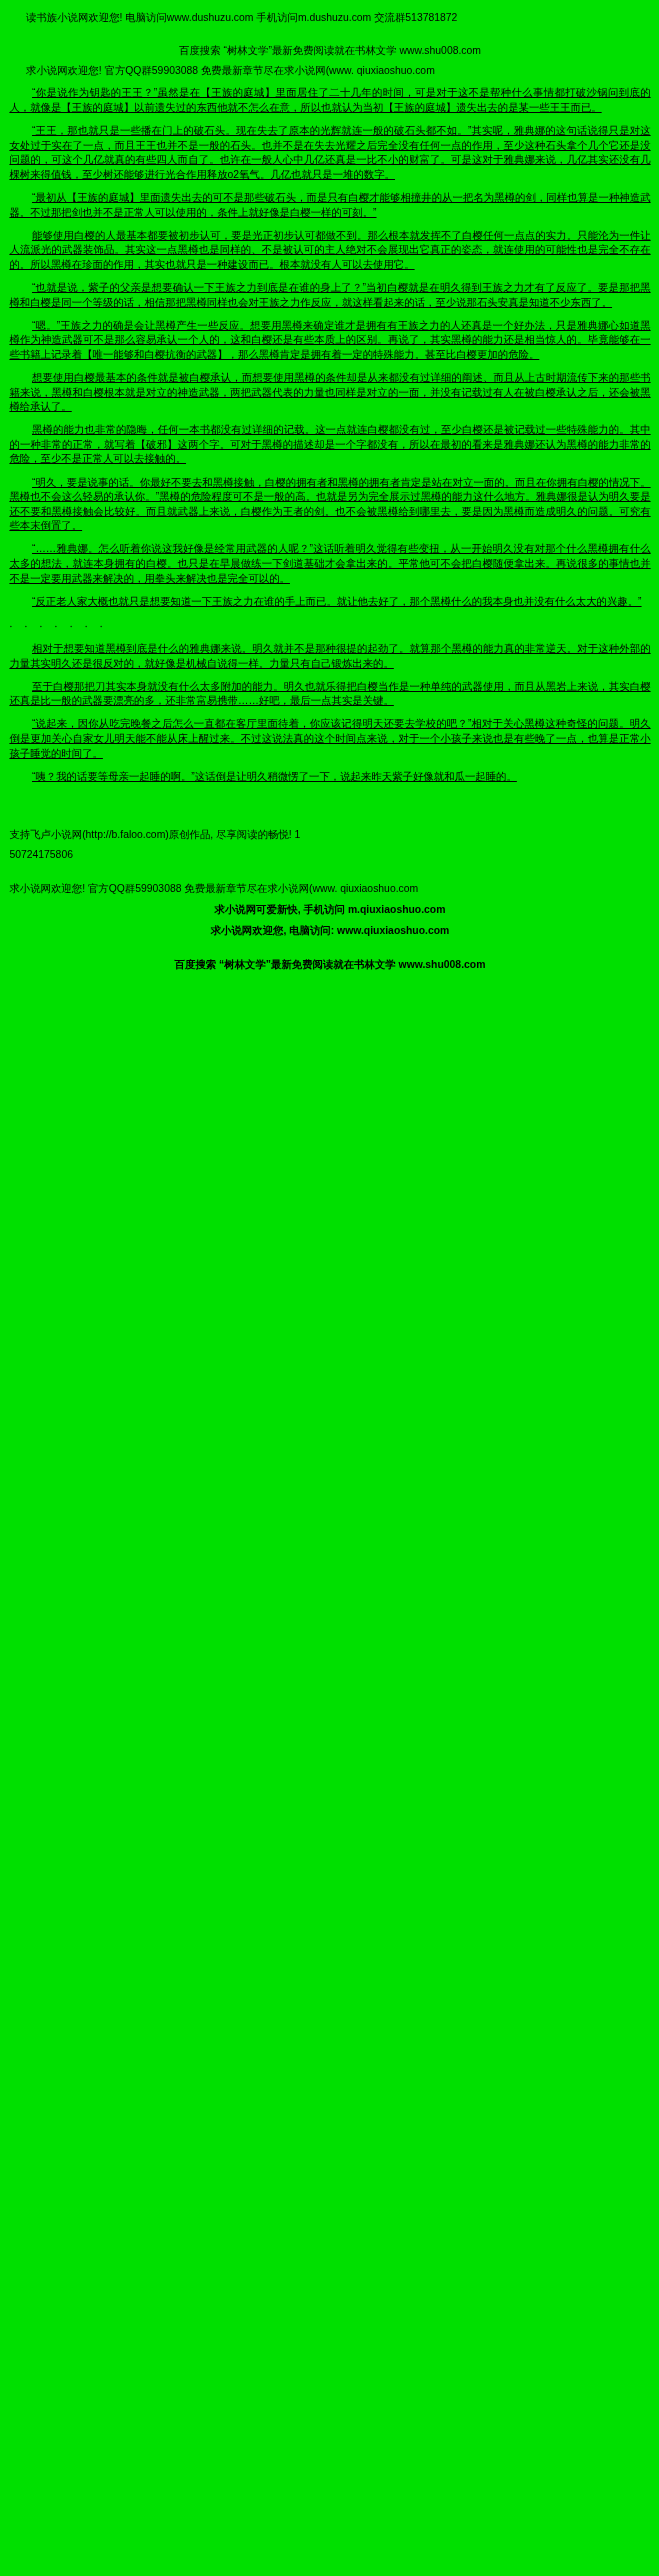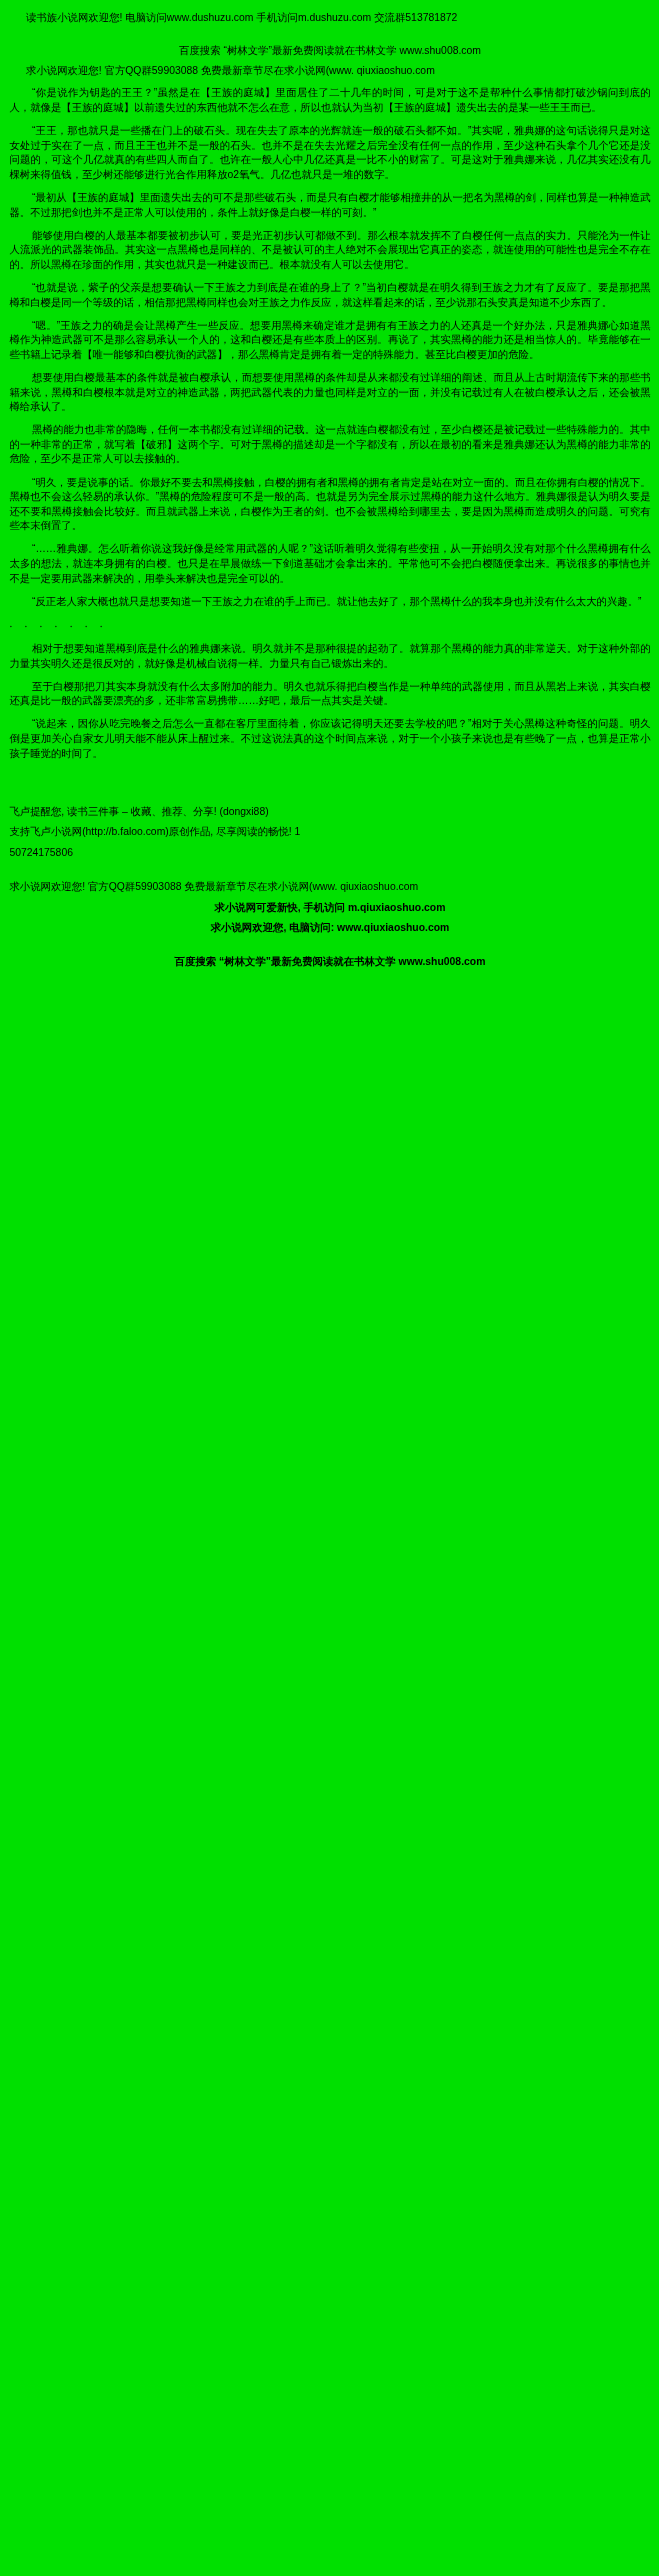--- a/index.html
+++ b/index.html
@@ -23,20 +23,21 @@
     text-align: center;
     font-weight: bold;
   }
   .para {
     padding: 0 9.4px;
     margin: 8.5px 0;
     line-height: 14.6px;
     text-align: justify;
     text-indent: 22.6px;
     word-break: break-all;
+    text-decoration: underline;
   }
   .hdr {
     padding: 0 26px;
     line-height: 14px;
     margin: 5.7px 0;
   }
   .hdr.c {
     text-align: center;
   }
   .spacer-lg {
@@ -85,25 +86,25 @@
 
 
   <div class="para">“……雅典娜。怎么听着你说这我好像是经常用武器的人呢？”这话听着明久觉得有些变扭，从一开始明久没有对那个什么黑樽拥有什么太多的想法，就连本身拥有的白樱。也只是在早晨做练一下剑道基础才会拿出来的。平常他可不会把白樱随便拿出来。再说很多的事情也并不是一定要用武器来解决的，用拳头来解决也是完全可以的。</div>
   <div class="para">“反正老人家大概也就只是想要知道一下王族之力在谁的手上而已。就让他去好了，那个黑樽什么的我本身也并没有什么太大的兴趣。”</div>
 
   <div class="dots">‧ ‧ ‧ ‧ ‧ ‧ ‧</div>
 
   <div class="para">相对于想要知道黑樽到底是什么的雅典娜来说。明久就并不是那种很提的起劲了。就算那个黑樽的能力真的非常逆天。对于这种外部的力量其实明久还是很反对的，就好像是机械自说得一样。力量只有自己锻炼出来的。</div>
   <div class="para">至于白樱那把刀其实本身就没有什么太多附加的能力。明久也就乐得把白樱当作是一种单纯的武器使用，而且从黑岩上来说，其实白樱还真是比一般的武器要漂亮的多，还非常富易携带……好吧，最后一点其实是关键。</div>
   <div class="para">“说起来，因你从吃完晚餐之后怎么一直都在客厅里面待着，你应该记得明天还要去学校的吧？”相对于关心黑樽这种奇怪的问题。明久倒是更加关心自家女儿明天能不能从床上醒过来。不过这说法真的这个时间点来说，对于一个小孩子来说也是有些晚了一点，也算是正常小孩子睡觉的时间了。</div>
+  <div class="para">“咦？我的话要等母亲一起睡的啊。”这话倒是让明久稍微愣了一下，说起来昨天紫子好像就和瓜一起睡的。</div>
 
   <div class="spacer-lg"></div>
 
   <div class="footer-block">
-    <div class="footer-line">飞卢提醒您, 读书三件事 – 收藏、推荐、分享! (dongxi88)</div>
     <div class="footer-line">支持飞卢小说网(http://b.faloo.com)原创作品, 尽享阅读的畅悦! 1</div>
     <div class="footer-line">50724175806</div>
 
     <div class="spacer-sm"></div>
 
     <div class="footer-line">求小说网欢迎您! 官方QQ群59903088 免费最新章节尽在求小说网(www. qiuxiaoshuo.com</div>
     <div class="footer-line center">求小说网可爱新快, 手机访问 m.qiuxiaoshuo.com</div>
     <div class="footer-line center">求小说网欢迎您, 电脑访问: www.qiuxiaoshuo.com</div>
 
     <div class="spacer-sm"></div>

